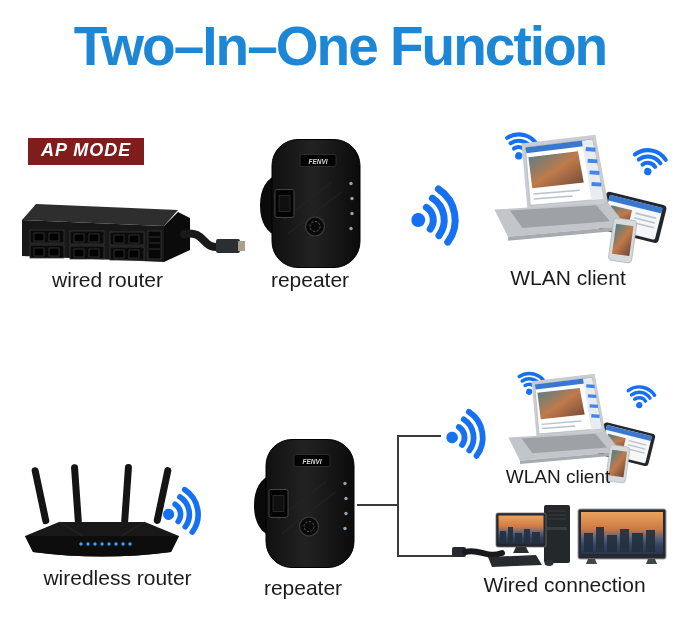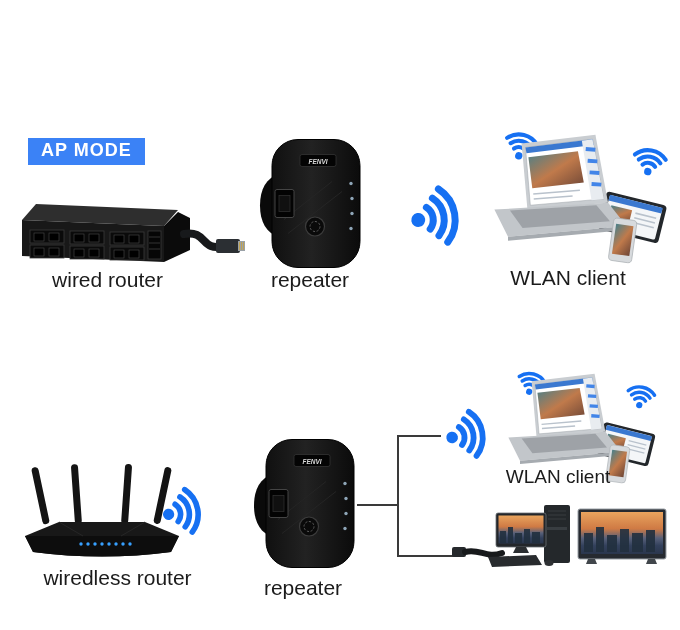--- a/index.html
+++ b/index.html
@@ -6,22 +6,22 @@
   #canvas {
     position:relative; width:680px; height:630px; background:#ffffff;
     font-family:"Liberation Sans", sans-serif; overflow:hidden;
   }
   .title {
     position:absolute; left:0; right:0; top:14px; text-align:center;
     font-size:55px; font-weight:bold; letter-spacing:-2px; color:#1e87d5;
     white-space:nowrap;
   }
   .badge {
-    position:absolute; background:#3b82f6; color:#ffffff; font-weight:bold;
-    font-size:18px; letter-spacing:1px; padding:2px 13px 4px 13px; white-space:nowrap;
+    position:absolute; background:#7f1d1d; color:#ffffff; font-weight:bold;
+    font-size:18px; letter-spacing:1px; padding:2px 13px 4px 13px; white-space:nowrap;font-style:italic;
   }
   .lbl {
     position:absolute; text-align:center; font-size:21px; color:#1b1b1b; white-space:nowrap;
   }
   .lbl.small { font-size:19px; }
   .gfx { position:absolute; }
   .cline { position:absolute; background:#3a3a3a; }
   svg { display:block; }
 </style>
 </head>
@@ -44,20 +44,21 @@
       <linearGradient id="gSunset" x1="0" y1="0" x2="0" y2="1">
         <stop offset="0" stop-color="#e9a45e"></stop>
         <stop offset="0.4" stop-color="#cf7a44"></stop>
         <stop offset="0.62" stop-color="#59617a"></stop>
         <stop offset="0.8" stop-color="#33415c"></stop>
         <stop offset="1" stop-color="#2a364d"></stop>
       </linearGradient>
     </defs>
   </svg>
 
+  <div class="title">Two–In–One Function</div>
 
   <div class="badge" style="left:28px; top:138px;">AP MODE</div>
 
   <div class="gfx" style="left:12px; top:190px; width:235px; height:80px;">
     <svg viewBox="0 0 235 80" width="235" height="80">
       <polygon points="10,30 24,14 166,20 152,36" fill="#2e2e2e"></polygon>
       <polygon points="152,36 166,22 178,28 178,60 152,72" fill="#0b0b0b"></polygon>
       <polygon points="10,30 152,36 152,72 10,66" fill="#181818"></polygon>
       <g stroke="#3a3a3a" stroke-width="0.8">
         <g fill="#0a0a0a">
@@ -337,14 +338,15 @@
             <rect x="194" y="27" width="9" height="22"></rect>
         </g>
         <polygon points="136,56 143,56 145,61 134,61" fill="#41464b"></polygon>
         <polygon points="196,56 203,56 205,61 194,61" fill="#41464b"></polygon>
       </g>
     </svg>
   </div>
 
   <div class="lbl" style="left:25px; top:566px; width:185px;">wiredless router</div>
   <div class="lbl" style="left:238px; top:576px; width:130px;">repeater</div>
+  <div class="lbl" style="left:462px; top:573px; width:205px;">Wired connection</div>
 
 </div>
 
 </body></html>

